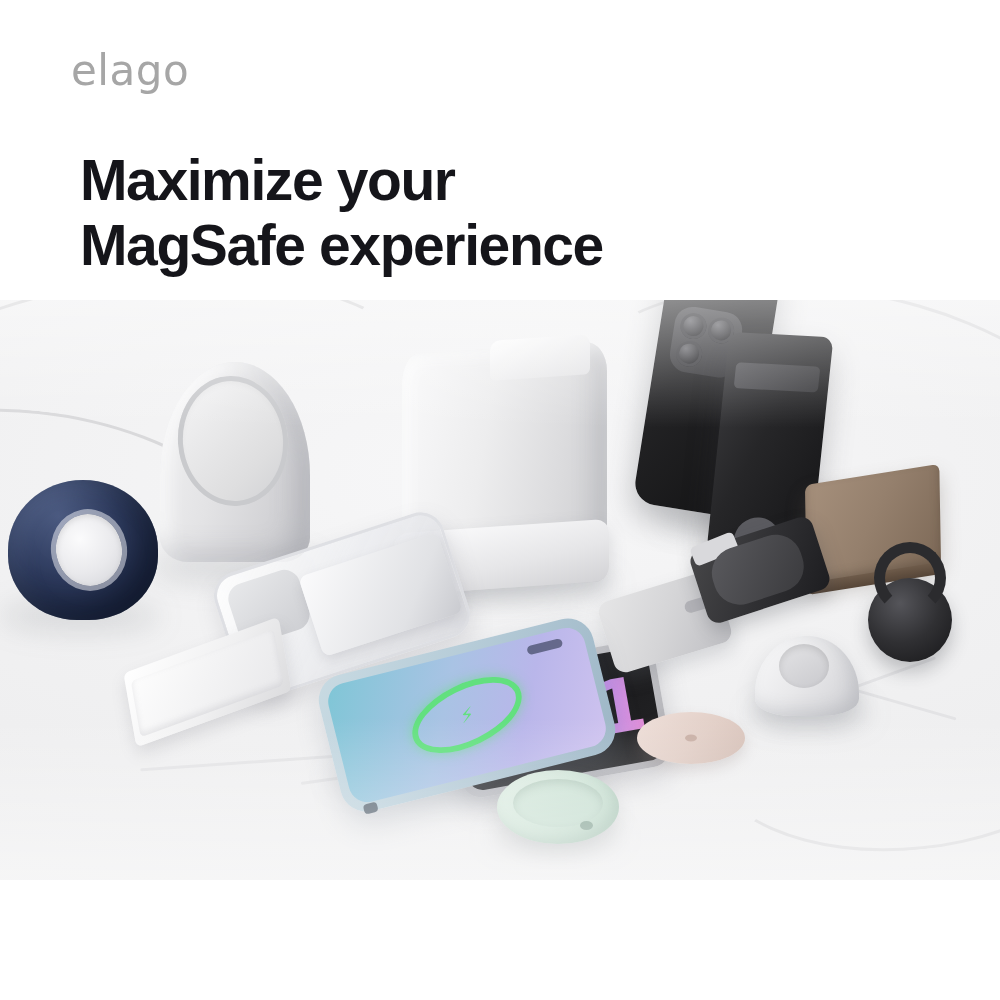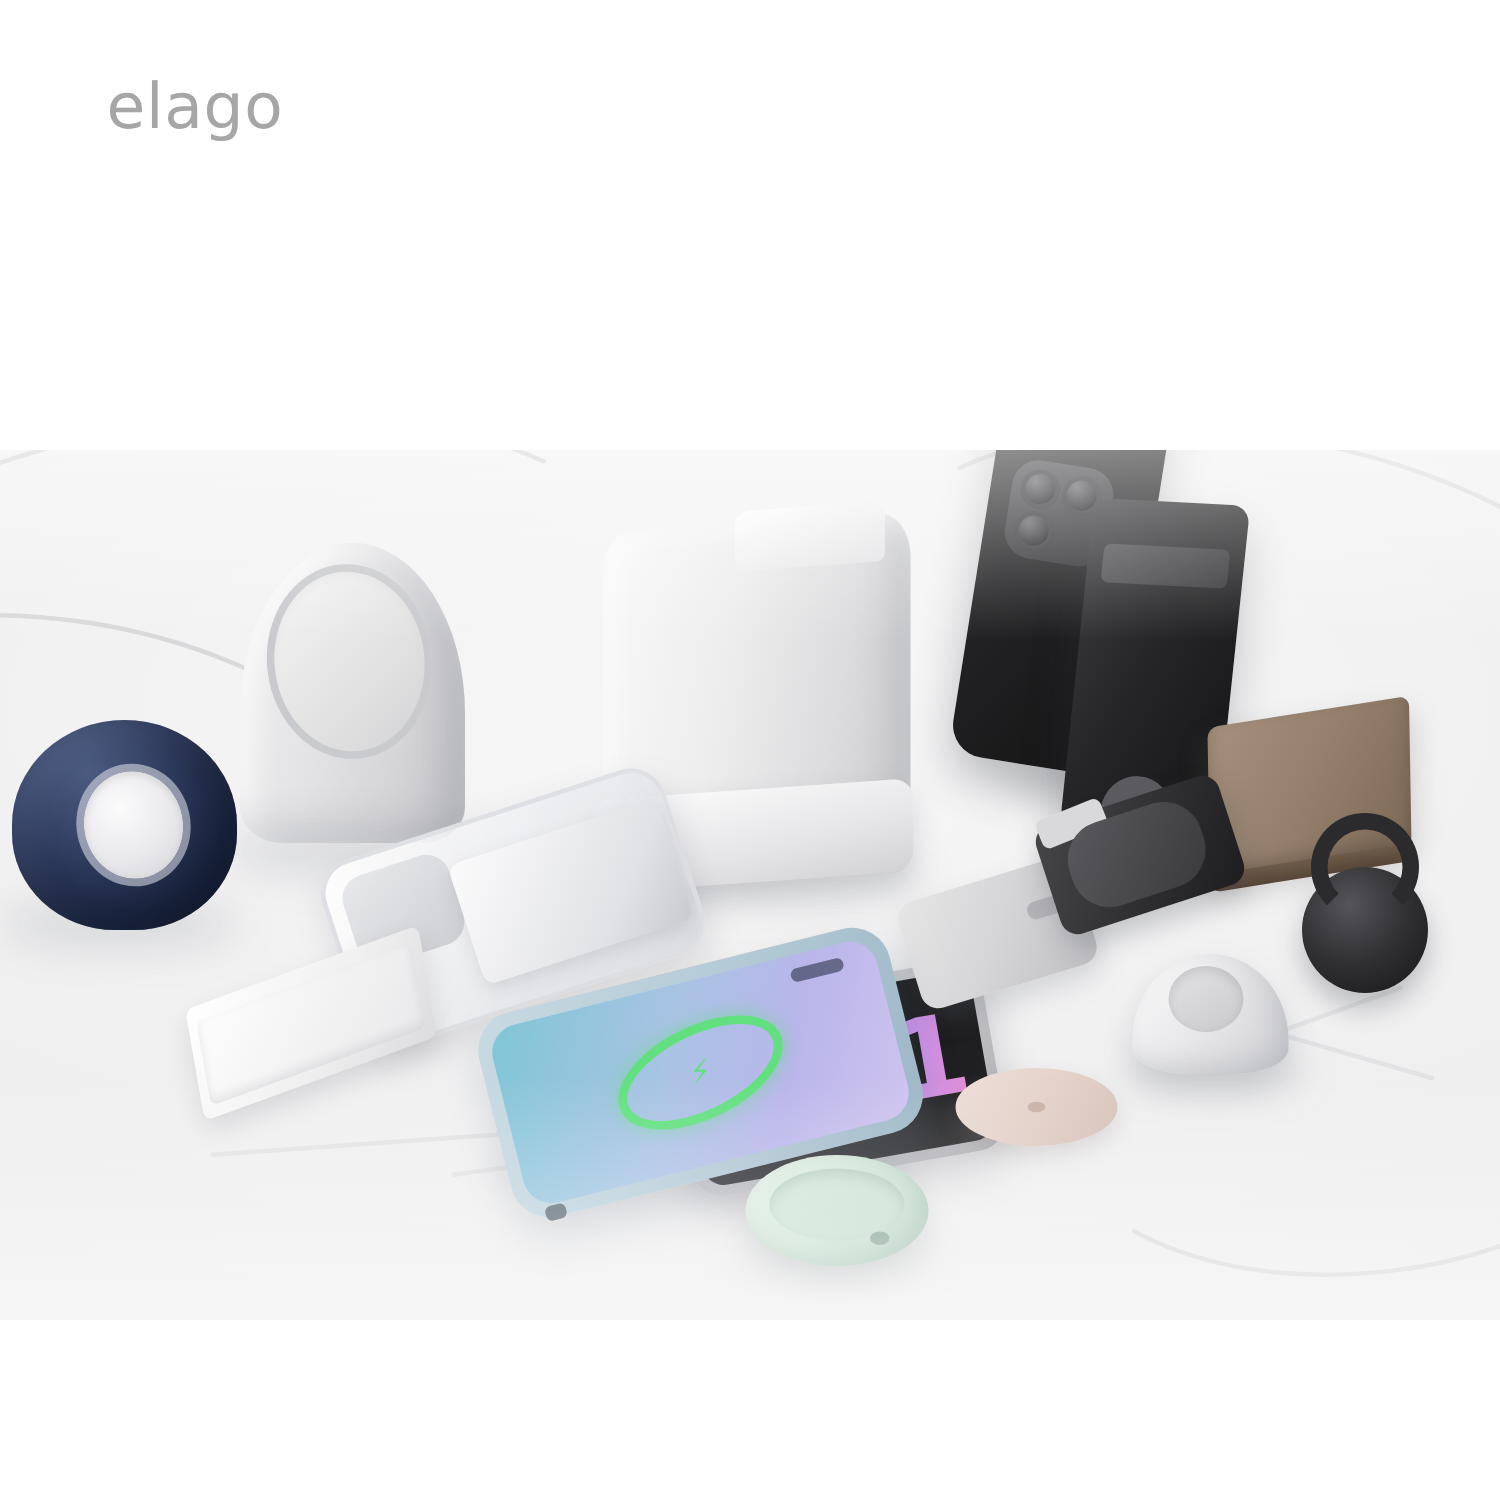--- a/index.html
+++ b/index.html
@@ -292,20 +292,22 @@
   
   .footer { position:absolute; left:0; top:880px; width:1000px; height:120px; background:#ffffff; }
 </style>
 </head>
 <body>
 
 <div class="banner">
 
   <div class="header">
     <div class="brand-logo">elago</div>
+    <h1 class="headline">Maximize your
+MagSafe experience</h1>
   </div>
 
   <div class="photo">
 
     <div class="cable c1"></div>
     <div class="cable c2"></div>
     <div class="cable c3"></div>
     <div class="cable c4"></div>
     <div class="cable c5"></div>
     <div class="cable-straight cs1"></div>

